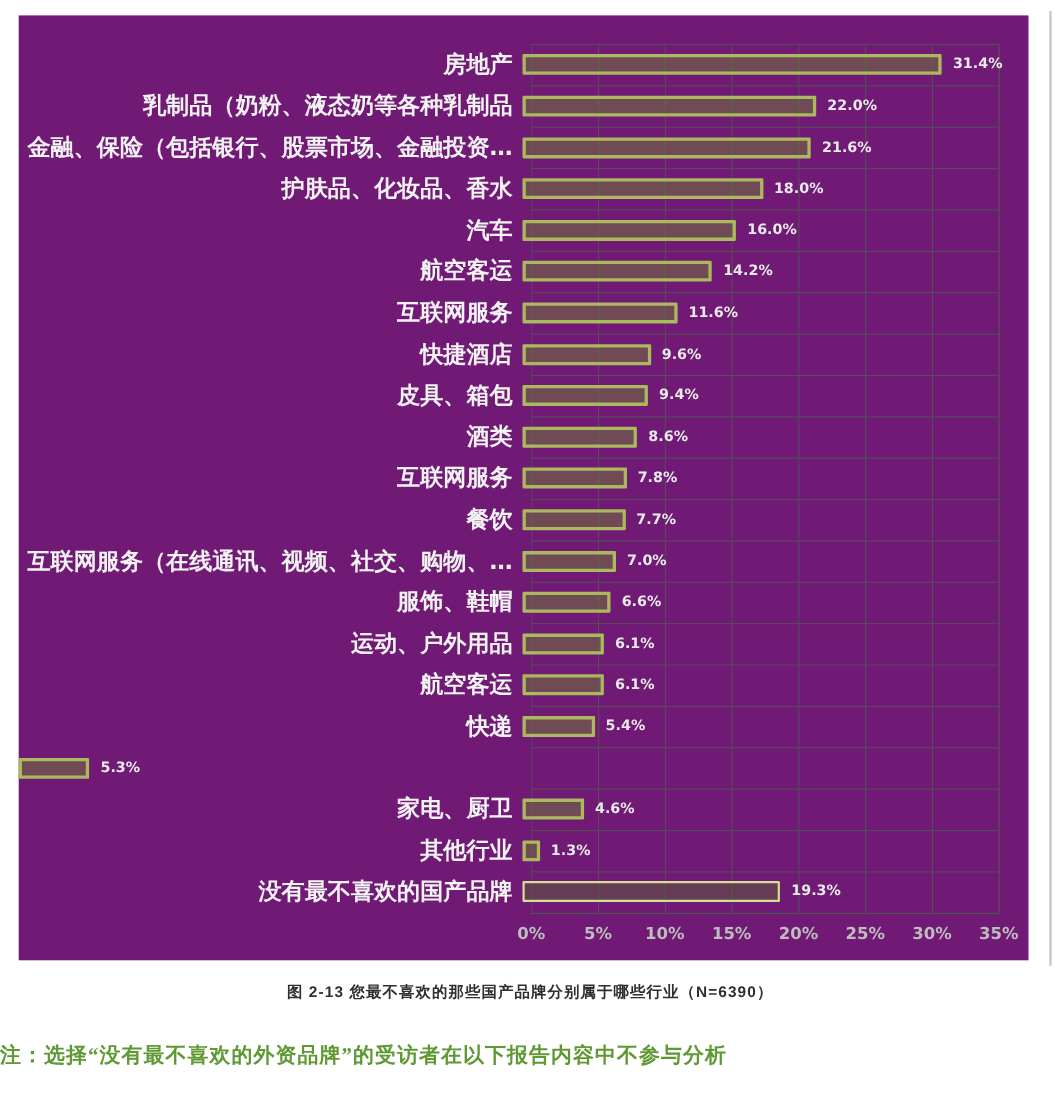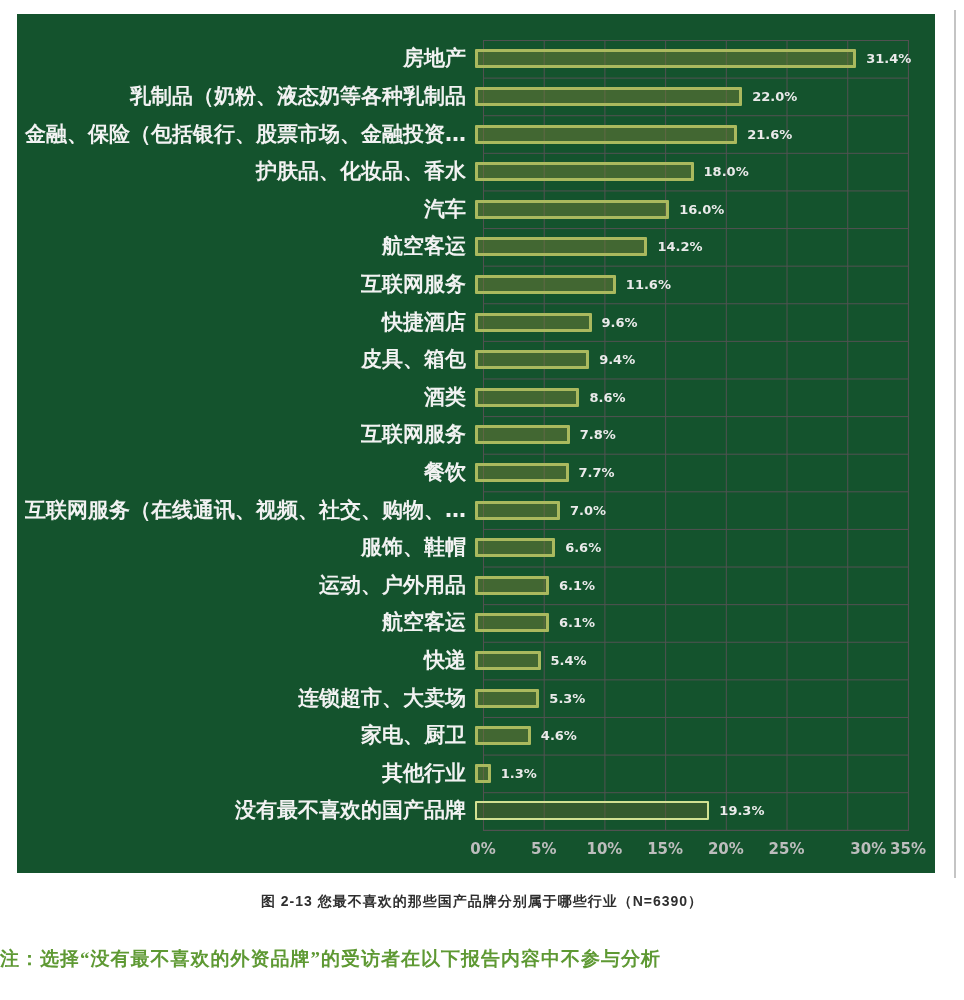--- a/index.html
+++ b/index.html
@@ -5,21 +5,21 @@
   html, body { margin: 0; padding: 0; background: #ffffff; }
   body {
     width: 964px; height: 1000px; position: relative;
     font-family: "DejaVu Sans", "Liberation Sans", sans-serif;
   }
   .figure { position: absolute; inset: 0; background: #ffffff; }
 
   .panel {
     position: absolute; left: 17px; top: 14px;
     width: 918px; height: 859px;
-    background: #14532d;
+    background: #701a75;
   }
 
   .grid-overlay {
     position: absolute; left: 466px; top: 26px;
     width: 425px; height: 790px;
     background-image:
       linear-gradient(to right, #515151 1px, transparent 1px),
       linear-gradient(to bottom, #515151 1px, transparent 1px);
     background-size: 60.714px 37.619px;
     border-right: 1px solid #515151;
@@ -192,21 +192,20 @@
           </div>
         </div>
         <div class="row">
           <div class="row-label">快递</div>
           <div class="row-plot">
             <div class="bar" style="width: 65.5714px;"></div>
             <div class="row-value">5.4%</div>
           </div>
         </div>
         <div class="row">
-          <div class="row-label">连锁超市、大卖场</div>
           <div class="row-plot">
             <div class="bar" style="width: 64.3571px;"></div>
             <div class="row-value">5.3%</div>
           </div>
         </div>
         <div class="row">
           <div class="row-label">家电、厨卫</div>
           <div class="row-plot">
             <div class="bar" style="width: 55.8571px;"></div>
             <div class="row-value">4.6%</div>
@@ -227,20 +226,20 @@
           </div>
         </div>
       </div>
     <div class="x-axis">
         <span class="x-tick" style="left: 0%;">0%</span>
         <span class="x-tick" style="left: 14.2857%;">5%</span>
         <span class="x-tick" style="left: 28.5714%;">10%</span>
         <span class="x-tick" style="left: 42.8571%;">15%</span>
         <span class="x-tick" style="left: 57.1429%;">20%</span>
         <span class="x-tick" style="left: 71.4286%;">25%</span>
-        <span class="x-tick" style="left: 85.7143%; margin-left: 21px;">30%</span>
+        <span class="x-tick" style="left: 85.7143%;">30%</span>
         <span class="x-tick" style="left: 100%;">35%</span>
       </div>
   </div>
   <div class="right-edge-line"></div>
   <div class="caption">图 2-13 您最不喜欢的那些国产品牌分别属于哪些行业（N=6390）</div>
   <div class="note">注：选择“没有最不喜欢的外资品牌”的受访者在以下报告内容中不参与分析</div>
 </div>
 
 </body></html>

